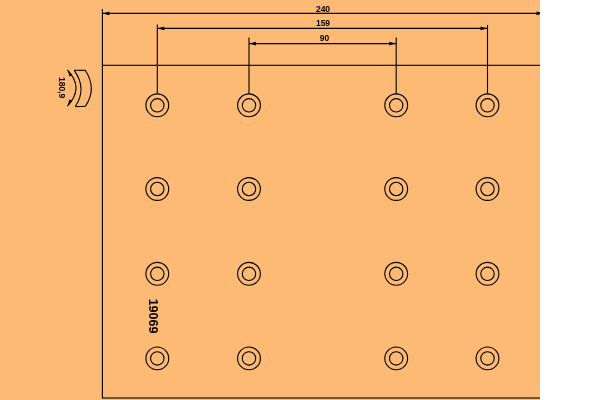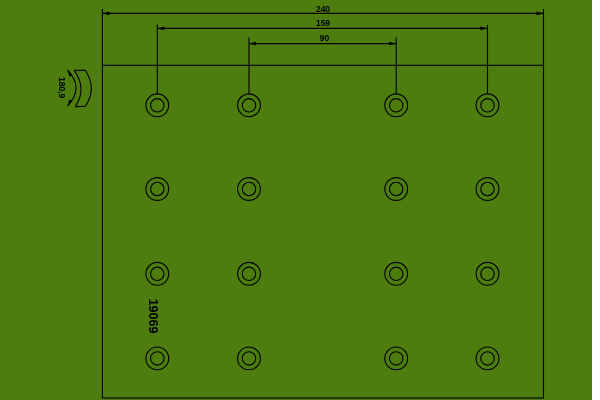--- a/index.html
+++ b/index.html
@@ -1,16 +1,16 @@
 <!DOCTYPE html>
 <html><head>
 <meta charset="utf-8">
 <style>
   html,body{margin:0;padding:0;background:#ffffff;}
-  .page{position:relative;width:592px;height:400px;background:#4d7c0f;overflow:hidden;}
+  .page{position:relative;width:540px;height:400px;background:#fdba74;overflow:hidden;}
   svg{position:absolute;left:0;top:0;}
   text{font-family:"Liberation Sans",sans-serif;font-weight:bold;fill:#000;-webkit-font-smoothing:antialiased;}
 </style>
 </head>
 <body>
 <div class="page">
 <svg width="600" height="400" viewBox="0 0 600 400">
   <g stroke="#000" stroke-width="1.1" fill="none">
 
     <rect x="102.4" y="65.3" width="441.1" height="332.7"></rect>

